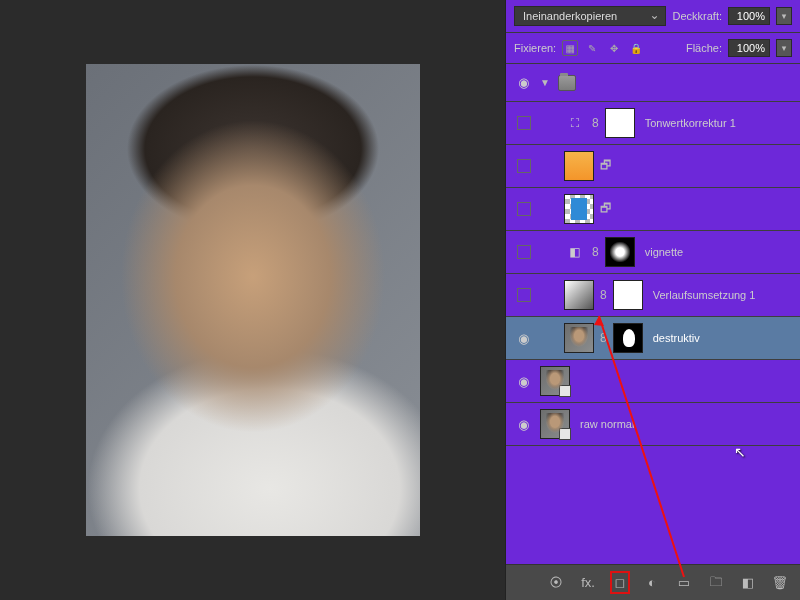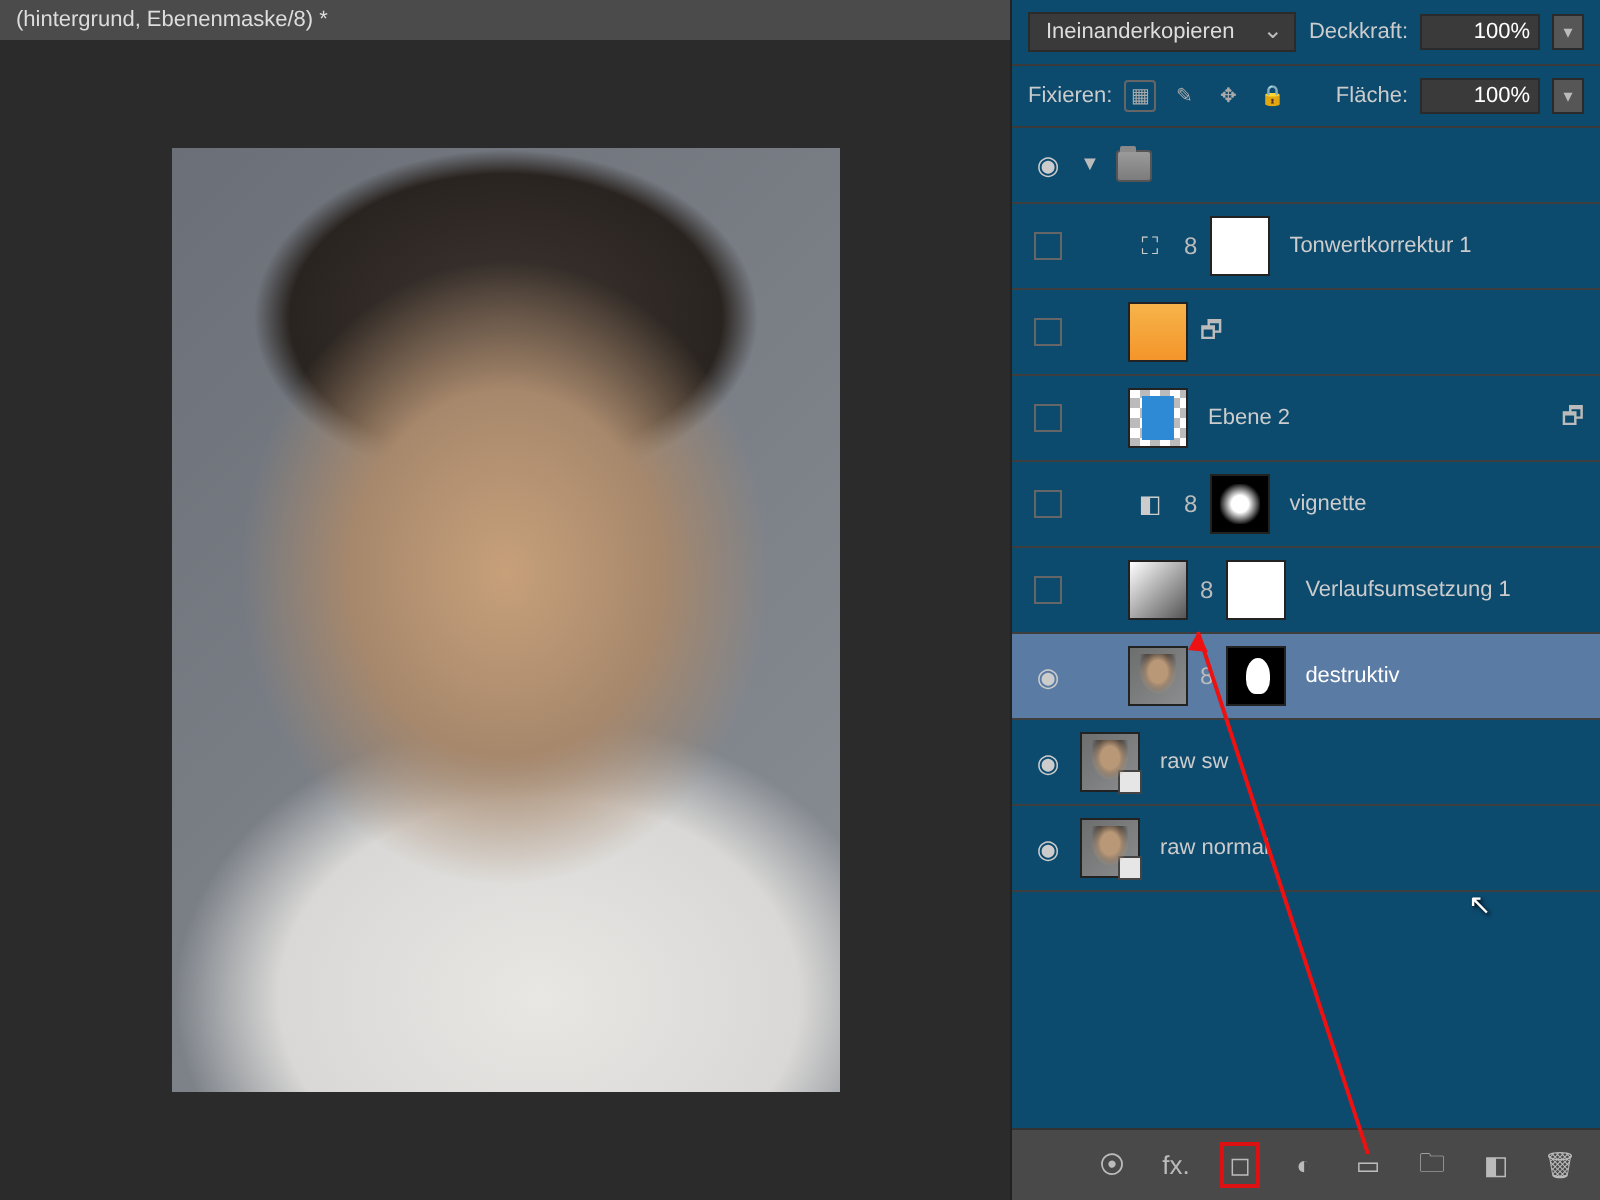--- a/index.html
+++ b/index.html
@@ -6,26 +6,26 @@
     body { width: 800px; height: 600px; background: #2b2b2b; color: #ccc; font-size: 11px; display: flex; position: relative; overflow: hidden; }
     .canvas-area { flex: 1; background: #2b2b2b; display: flex; flex-direction: column; }
     .title-bar { background: #4b4b4b; padding: 4px 8px; color: #ddd; font-size: 11px; }
     .canvas-viewport { flex: 1; display: flex; align-items: center; justify-content: center; }
     .image-canvas { width: 334px; height: 472px; background: linear-gradient(135deg,#6b7078 0%,#8a8f96 100%); position: relative; overflow: hidden; }
     .image-canvas::before { content:""; position:absolute; inset:0; background:
       radial-gradient(220px 260px at 50% 45%, #c7a07a 0%, #a7886c 35%, transparent 60%),
       radial-gradient(180px 120px at 50% 18%, #3c3430 0%, #2a2420 60%, transparent 70%),
       radial-gradient(260px 200px at 55% 90%, #e8e7e4 0%, #d9d8d6 50%, transparent 70%);
     }
-    .right-panel { width: 295px; background: #0c4a6e; border-left: 1px solid #222; display: flex; flex-direction: column; }
+    .right-panel { width: 295px; background: #6d28d9; border-left: 1px solid #222; display: flex; flex-direction: column; }
     .blend-row, .fix-row { display: flex; align-items: center; padding: 6px 8px; gap: 6px; border-bottom: 1px solid #3a3a3a; }
     .select { background: #3a3a3a; color: #ddd; border: 1px solid #2a2a2a; padding: 3px 22px 3px 8px; font-size: 11px; position: relative; }
     .select::after { content:"⌄"; position:absolute; right:6px; top:1px; font-size:12px; color:#bbb; }
     .label { color: #ccc; }
-    .value-input { background: #3a3a3a; color: #fff; border: 1px solid #2a2a2a; padding: 2px 4px; width: 60px; text-align:right; font-size: 11px; }
+    .value-input { background: #3a3a3a; color: #fff; border: 1px solid #2a2a2a; padding: 2px 4px; width: 42px; text-align:right; font-size: 11px; }
     .stepper { width: 16px; height: 18px; background: #565656; border:1px solid #2a2a2a; display:inline-flex; align-items:center; justify-content:center; font-size:9px; color:#bbb; }
     .lock-icons { display:flex; gap:6px; align-items:center; }
     .lock-icon { width:16px;height:16px; border:1px solid #666; border-radius:2px; display:flex; align-items:center; justify-content:center; font-size:10px; color:#aaa; }
     .layers-list { flex: 1; overflow-y: auto; }
     .layer-row { display: flex; align-items: center; gap: 6px; padding: 6px 8px; min-height: 38px; border-bottom: 1px solid #3e3e3e; }
     .layer-row.selected { background: #5a7ba3; color:#fff; }
     .vis-col { width: 20px; display:flex; justify-content:center; }
     .eye-icon { font-size: 13px; color: #ccc; }
     .collapse { font-size: 10px; color:#bbb; margin-right:2px; }
     .layer-indent { width: 18px; }
@@ -55,21 +55,20 @@
     .bottom-bar { display:flex; gap:12px; align-items:center; justify-content:flex-end; padding:6px 10px; border-top:1px solid #333; background:#494949; }
     .bottom-btn { color:#bbb; font-size:13px; width:20px; text-align:center; }
     .highlight-box { border:2px solid #d11; padding:2px 1px; }
     .annotation-arrow { position:absolute; pointer-events:none; }
     .cursor-icon { position:absolute; font-size:14px; color:#fff; text-shadow:1px 1px 2px #000; }
   </style>
 </head>
 <body>
 
 <div class="canvas-area">
-  <div class="title-bar">(hintergrund, Ebenenmaske/8) *</div>
   <div class="canvas-viewport">
     <div class="image-canvas"></div>
   </div>
 </div>
 
 <div class="right-panel">
   <div class="blend-row">
     <div class="select" style="flex:1">Ineinanderkopieren</div>
     <span class="label">Deckkraft:</span>
     <span class="value-input">100%</span>
@@ -115,21 +114,20 @@
           <span class="layer-indent"></span>
           <div class="thumb orange"></div>
           <span class="extra-icon">🗗</span>
         </div>
         <div class="layer-row">
           <span class="vis-col">
             <span style="width: 14px; height: 14px; border: 1px solid rgb(102, 102, 102); display: inline-block;"></span>
           </span>
           <span class="layer-indent"></span>
           <div class="thumb checker"></div>
-          <span class="layer-name">Ebene 2</span>
           <span class="extra-icon">🗗</span>
         </div>
         <div class="layer-row">
           <span class="vis-col">
             <span style="width: 14px; height: 14px; border: 1px solid rgb(102, 102, 102); display: inline-block;"></span>
           </span>
           <span class="layer-indent"></span>
           <div class="adj-icon">◧</div>
           <span class="link-icon">8</span>
           <div class="thumb mask-v"></div>
@@ -153,21 +151,20 @@
           <div class="thumb photo"></div>
           <span class="link-icon">8</span>
           <div class="thumb mask-black"></div>
           <span class="layer-name">destruktiv</span>
         </div>
         <div class="layer-row">
           <span class="vis-col">
             <span class="eye-icon">◉</span>
           </span>
           <div class="thumb photo smart"></div>
-          <span class="layer-name">raw sw</span>
         </div>
         <div class="layer-row">
           <span class="vis-col">
             <span class="eye-icon">◉</span>
           </span>
           <div class="thumb photo smart"></div>
           <span class="layer-name">raw normal</span>
         </div>
       </div>
   </div>

